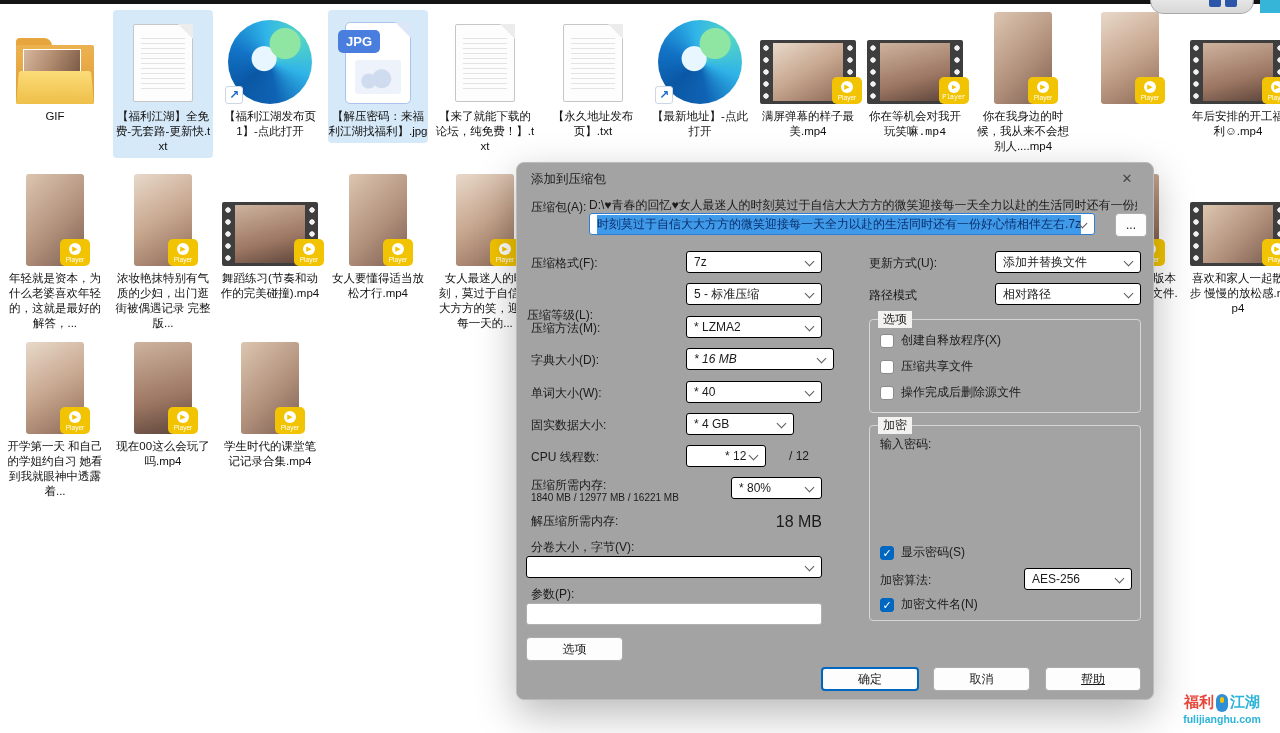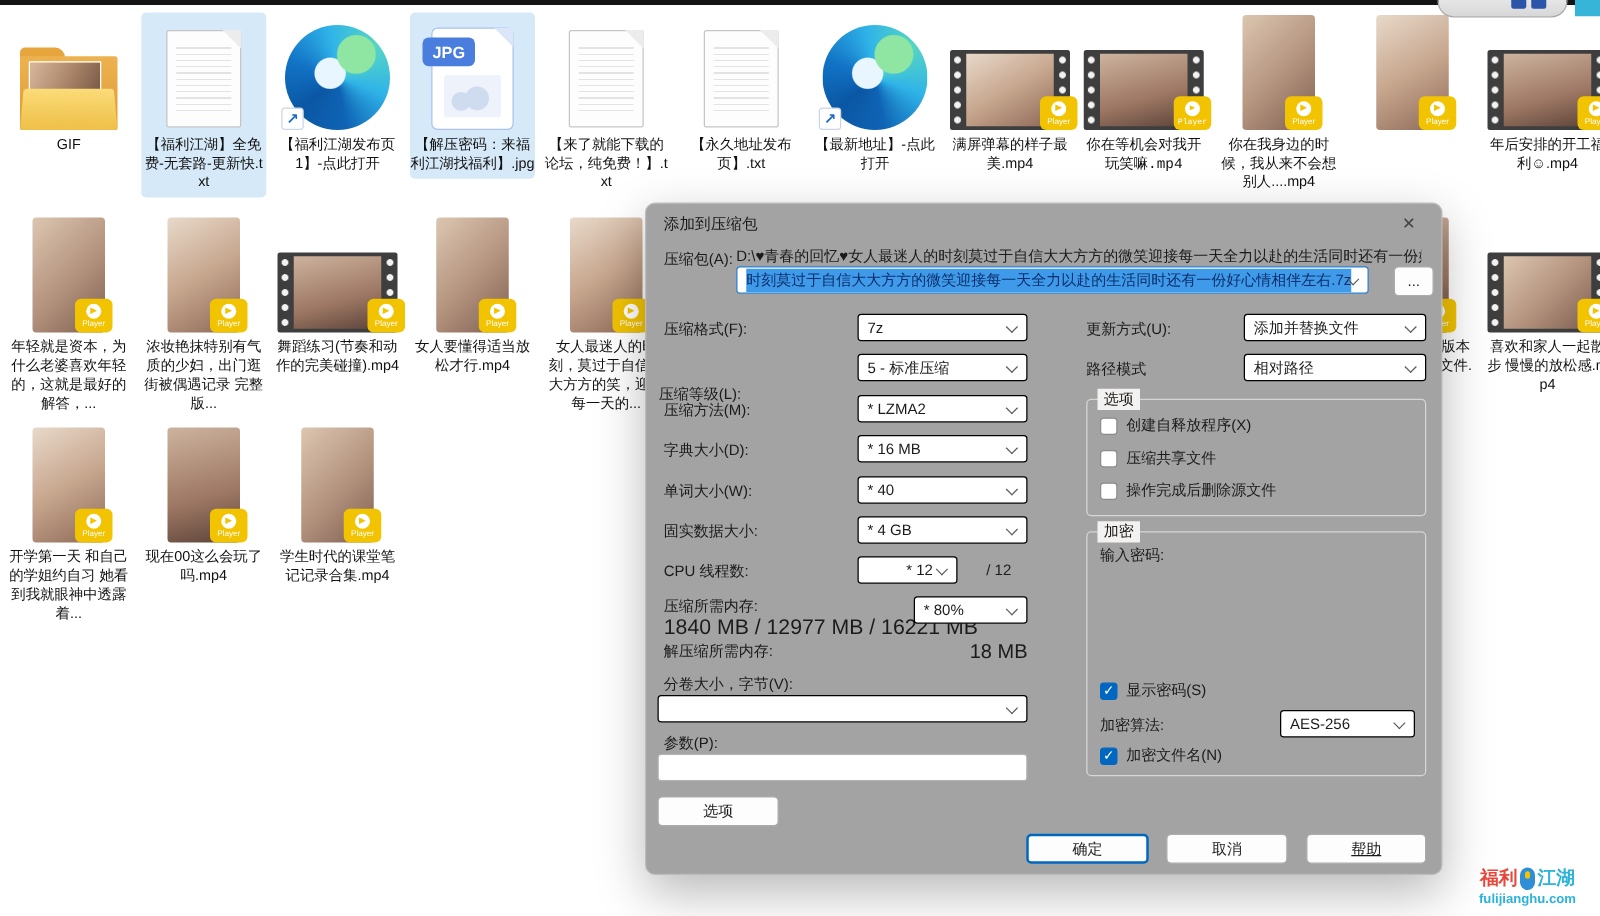--- a/index.html
+++ b/index.html
@@ -97,21 +97,21 @@
     font-size:12px; padding:0 7px; font-family:inherit; color:#1b1b1b; }
   .wbtn { position:absolute; height:24px; background:#fdfdfd; border:1px solid #adabab; border-radius:4px;
     font-size:12px; text-align:center; line-height:22px; }
   .wbtn.primary { border:2px solid #0067c0; line-height:20px; }
   .group { position:absolute; border:1px solid #d8d6d4; border-radius:4px; }
   .gtitle { position:absolute; top:-9px; left:8px; background:#f4f2f1; padding:0 5px; font-size:12px; }
   .ck { position:absolute; display:flex; align-items:center; gap:7px; font-size:12px; white-space:nowrap; }
   .ckbox { width:14px; height:14px; border:1px solid #8d8b89; border-radius:3px; background:#fff;
     font-size:11px; line-height:13px; text-align:center; color:#fff; flex:0 0 auto; }
   .ckbox.on { background:#0067c0; border-color:#0067c0; }
-  .memdetail { position:absolute; font-size:17px; color:#1b1b1b; white-space:nowrap; }
+  .memdetail { position:absolute; font-size:10px; color:#1b1b1b; white-space:nowrap; }
   .rval { position:absolute; font-size:16px; text-align:right; }
 
   
   .logo { position:absolute; right:10px; bottom:8px; width:96px; text-align:center; z-index:6; }
   .logo .l1 { display:flex; align-items:center; justify-content:center; gap:2px; font-weight:bold; font-size:15px; }
   .logo .p1 { color:#e8483b; } .logo .p2 { color:#2bb3d9; }
   .mouse { display:inline-block; width:12px; height:18px; border-radius:6px; background:#2f8fd6; position:relative; }
   .mouse::after { content:""; position:absolute; left:4px; top:3px; width:4px; height:6px; border-radius:2px; background:#f5c400; }
   .logo .dom { font-weight:bold; font-size:10.5px; color:#2bb3d9; margin-top:1px; }
 </style>
@@ -401,31 +401,31 @@
     <div class="combo" style="left:169px;top:120px;width:136px;">
         <span>5 - 标准压缩</span>
         <i class="chev"></i>
       </div>
     <div class="lab" style="left:14px;top:157px;">压缩方法(M):</div>
     <div class="combo" style="left:169px;top:153px;width:136px;">
         <span>* LZMA2</span>
         <i class="chev"></i>
       </div>
     <div class="lab" style="left:14px;top:189px;">字典大小(D):</div>
-    <div class="combo" style="left:169px;top:185px;width:136px;">
+    <div class="combo" style="left:169px;top:185px;width:148px;font-style:italic;">
         <span>* 16 MB</span>
         <i class="chev"></i>
       </div>
     <div class="lab" style="left:14px;top:222px;">单词大小(W):</div>
     <div class="combo" style="left:169px;top:218px;width:136px;">
         <span>* 40</span>
         <i class="chev"></i>
       </div>
     <div class="lab" style="left:14px;top:254px;">固实数据大小:</div>
-    <div class="combo" style="left:169px;top:250px;width:136px;">
+    <div class="combo" style="left:169px;top:250px;width:108px;">
         <span>* 4 GB</span>
         <i class="chev"></i>
       </div>
 
     <div class="lab" style="left:14px;top:286px;">CPU 线程数:</div>
     <div class="combo" style="left:169px;top:282px;width:80px;padding-left:38px;">
         <span>* 12</span>
         <i class="chev"></i>
       </div>
     <div class="lab" style="left:272px;top:286px;">/ 12</div>

